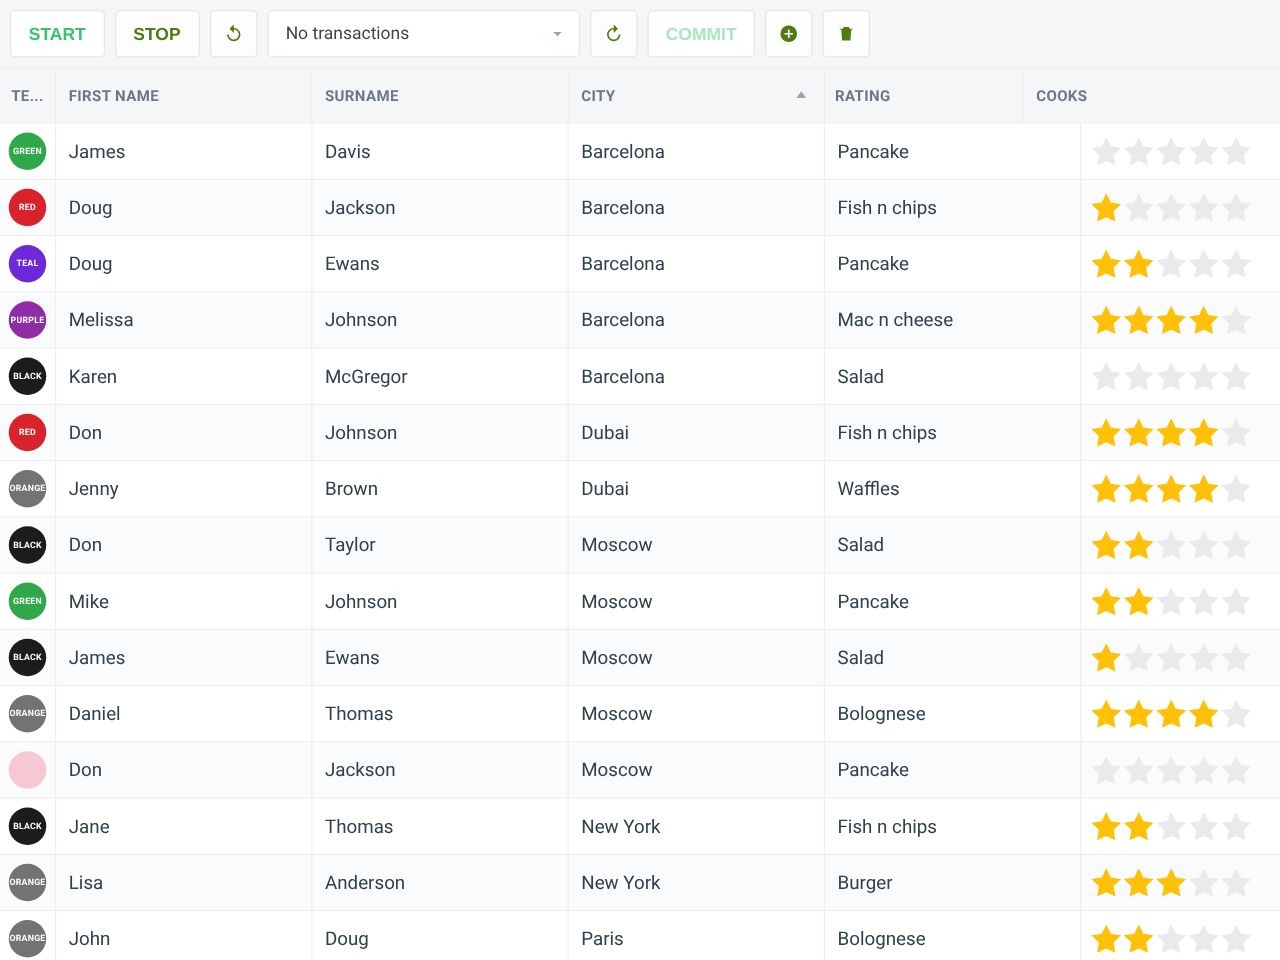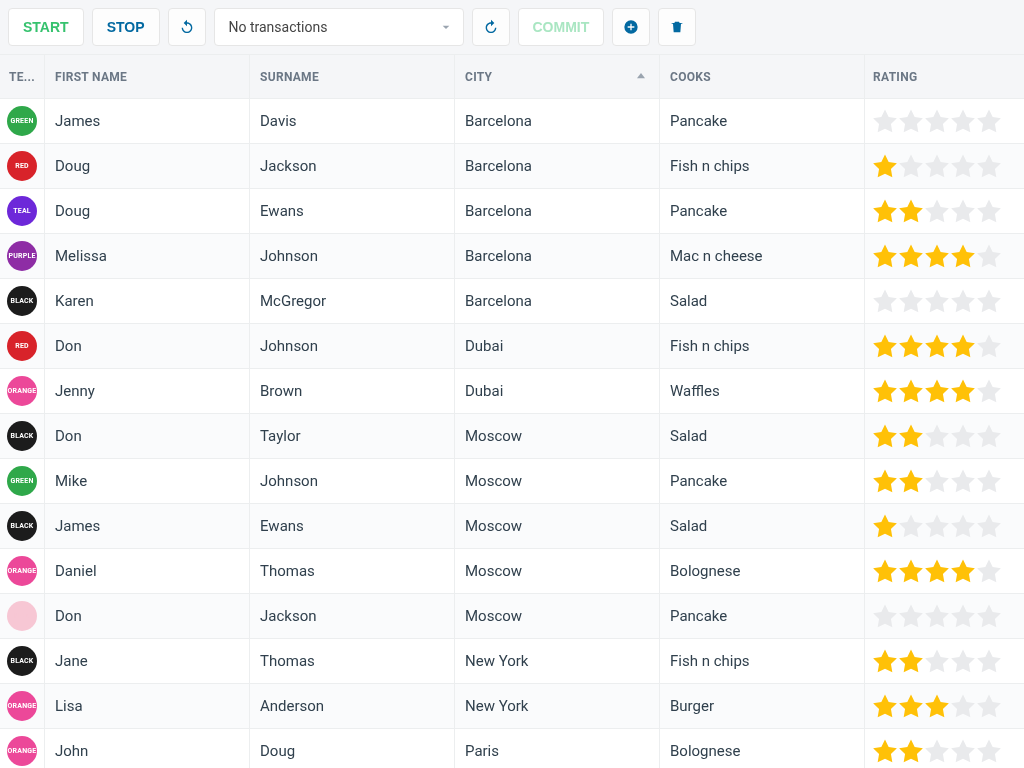--- a/index.html
+++ b/index.html
@@ -3,21 +3,21 @@
 <meta charset="utf-8">
 <style>
   *{box-sizing:border-box;margin:0;padding:0}
   html,body{width:1024px;height:768px;font-family:-apple-system,BlinkMacSystemFont,"Segoe UI",Roboto,Helvetica,Arial,sans-serif;background:#f5f6f8;color:#2c3e50;overflow:hidden}
   
   .toolbar{display:flex;gap:8px;padding:8px;align-items:center;background:#f5f6f8}
   .btn{height:38px;padding:0 14px;border:1px solid #e6e6e6;border-radius:4px;background:#fff;font-size:14px;font-weight:600;display:flex;align-items:center;justify-content:center;cursor:pointer;color:#6b7785}
   .btn.green{color:#36c26e}
   .btn.green-faded{color:#a9e6c2}
   .btn.icon{width:38px;padding:0}
-  .btn.disabled{color:#0369a1;background:#fdfdfd}
+  .btn.disabled{color:#4d7c0f;background:#fdfdfd}
   .select{position:relative;width:250px}
   .select .btn{width:100%;justify-content:flex-start;font-weight:400;color:#444;padding-right:34px}
   .select .chev{position:absolute;right:10px;top:50%;transform:translateY(-50%);pointer-events:none;color:#9aa4af}
   .svgicon{width:16px;height:16px;display:block}
   
   .table{display:flex;flex-direction:column;height:calc(768px - 54px)}
   .row{display:flex;border-bottom:1px solid #eceeef;min-height:45px;align-items:stretch;background:#fff}
   .row.header{background:#f5f6f8;border-top:1px solid #eceeef;font-size:12px;font-weight:700;color:#6b7785;letter-spacing:.3px;height:45px}
   .row.alt{background:#fafbfc}
   .cell{display:flex;align-items:center;padding:0 10px;border-right:1px solid #eceeef;overflow:hidden;white-space:nowrap;text-overflow:ellipsis;font-size:15px;color:#30404d}
@@ -30,21 +30,21 @@
   .c-cooks{width:205px}
   .c-rating{flex:1;padding-left:8px}
   .sort-ind{margin-left:auto;color:#9aa4af}
   
   .badge{width:30px;height:30px;border-radius:50%;display:flex;align-items:center;justify-content:center;font-size:7px;font-weight:700;color:#fff;letter-spacing:.2px;text-align:center}
   .b-green{background:#2fa84a}
   .b-red{background:#d8232a}
   .b-teal{background:#6d28d9}
   .b-purple{background:#8e2da5}
   .b-black{background:#1c1c1c}
-  .b-orange{background:#ec4899}
+  .b-orange{background:#737373}
   .b-pink{background:#f7c7d4;color:#f7c7d4}
   
   .stars{display:flex;gap:2px}
   .star{width:24px;height:24px}
   .star path{fill:#e9eaec}
   .star.on path{fill:#ffc107}
   
   .trunc{overflow:hidden;text-overflow:ellipsis;max-width:100%}
 </style>
 </head>
@@ -98,25 +98,25 @@
         <span>SURNAME</span>
       </div>
     <div class="cell c-city">
       <span>CITY</span>
       <span class="sort-ind">
         <svg class="svgicon" viewBox="0 0 24 24">
             <path fill="currentColor" d="M12 6l6 8H6z"></path>
           </svg>
       </span>
     </div>
+    <div class="cell c-rating">
+        <span>RATING</span>
+      </div>
     <div class="cell c-cooks">
         <span>COOKS</span>
-      </div>
-    <div class="cell c-rating">
-        <span>RATING</span>
       </div>
   </div>
   <div id="rows">
       <div class="row">
         <div class="cell c-team">
           <div class="badge b-green">GREEN</div>
         </div>
         <div class="cell c-first">
           <span>James</span>
         </div>

